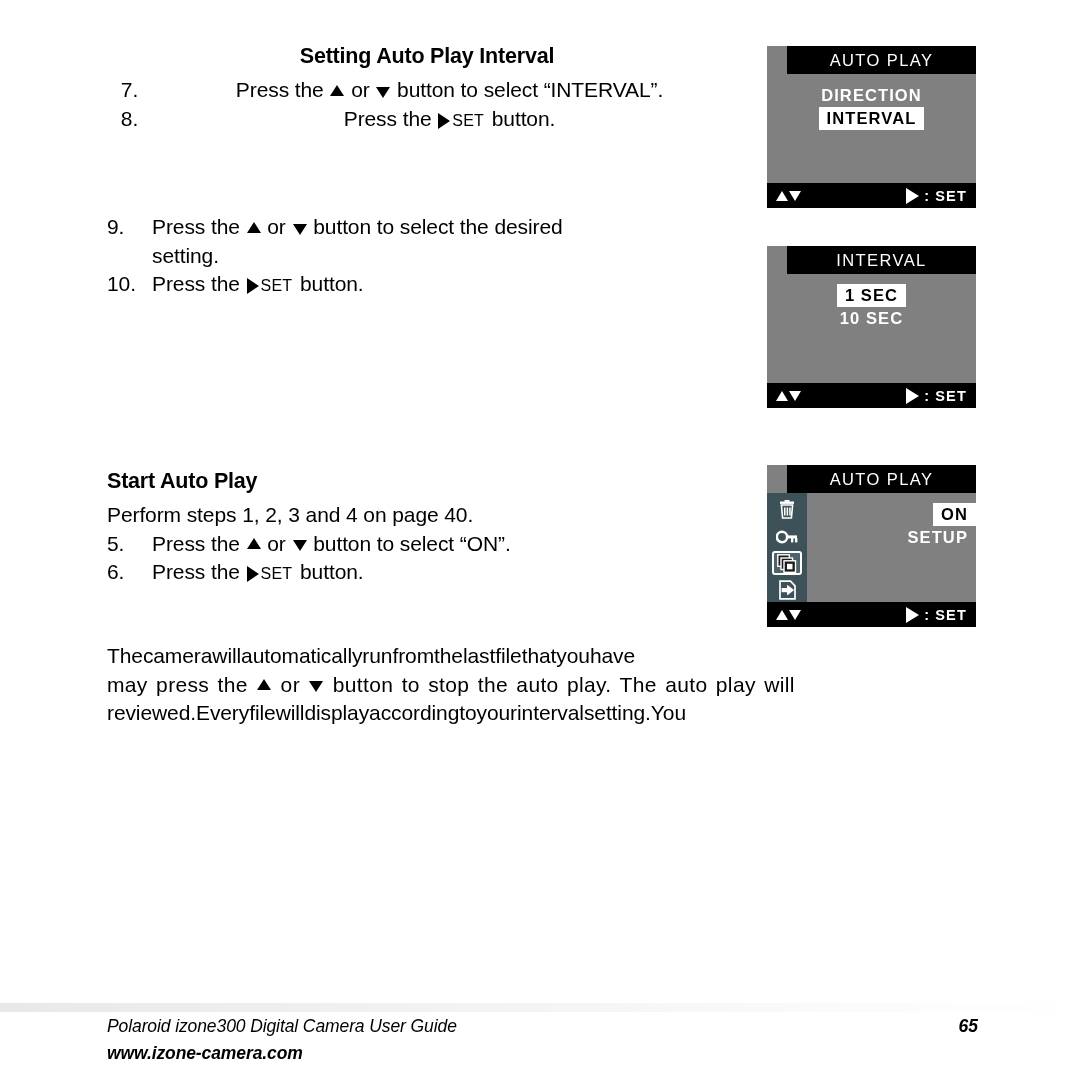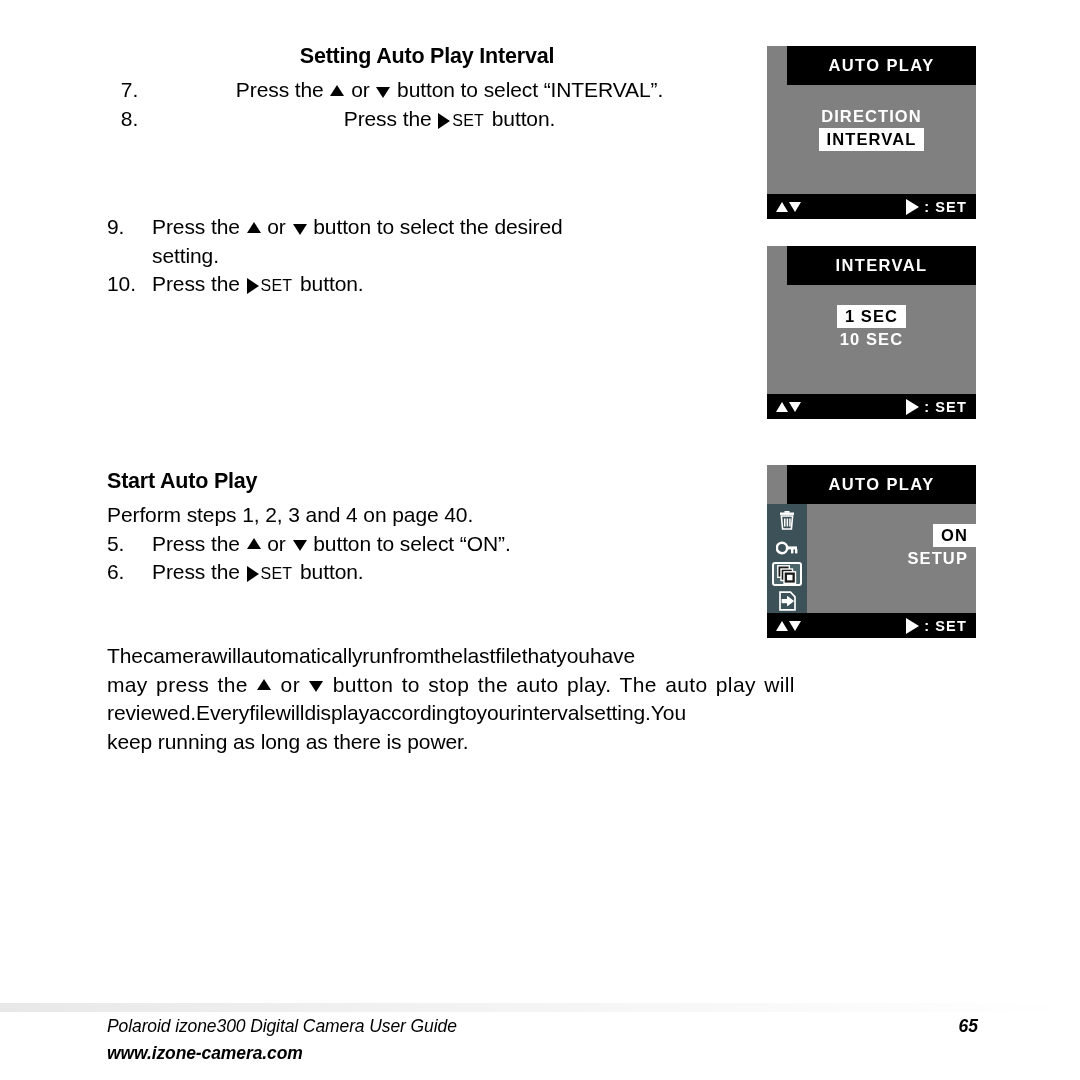--- a/index.html
+++ b/index.html
@@ -116,25 +116,25 @@
     width: 209px;
     height: 159px;
     background: #808080;
     box-sizing: border-box;
   }
   #lcd-1 { top: 46px; }
   #lcd-2 { top: 246px; }
   #lcd-3 { top: 465px; }
 
   .lcd-title {
-    height: 39px;
+    height: 28px;
     background: #000000;
     color: #ffffff;
     font-size: 16.5px;
-    font-weight: bold;
+    font-weight: normal;
     letter-spacing: 1.4px;
     display: flex;
     align-items: center;
     justify-content: center;
     margin-left: 20px;
   }
   .lcd-body {
     position: relative;
     height: 109px;
     display: flex;
@@ -177,21 +177,21 @@
   .f-right-tri {
     width: 0; height: 0;
     border-top: 8px solid transparent;
     border-bottom: 8px solid transparent;
     border-left: 13px solid #ffffff;
   }
 
   
   .menu-area {
     flex: 1;
-    padding-top: 20px;
+    padding-top: 10px;
     display: flex;
     flex-direction: column;
     align-items: center;
   }
   .menu-area.offset-left { padding-left: 4px; align-items: flex-end; }
 
   .mrow {
     font-size: 16.5px;
     font-weight: bold;
     letter-spacing: 1.1px;
@@ -316,21 +316,20 @@
     <div class="step">
       <span class="num">6.</span>
       <span class="txt"><span>Press the </span><span class="tri-right"></span><span class="setword">SET</span><span> button.</span></span>
     </div>
   </div>
 
   <div class="para">
     <span class="jline" id="pline1"><span>The</span><span>camera</span><span>will</span><span>automatically</span><span>run</span><span>from</span><span>the</span><span>last</span><span>file</span><span>that</span><span>you</span><span>have</span></span>
     <span class="jline" id="pline3" style="display: block; letter-spacing: 0.35px; word-spacing: 2.2px;"><span>may press the </span><span class="tri-up"></span><span> or </span><span class="tri-down"></span><span> button to stop the auto play. The auto play will</span></span>
     <span class="jline" id="pline2"><span>reviewed.</span><span>Every</span><span>file</span><span>will</span><span>display</span><span>according</span><span>to</span><span>your</span><span>interval</span><span>setting.</span><span>You</span></span>
-    <span class="jline-last">keep running as long as there is power.</span>
   </div>
 
   <div class="lcd" id="lcd-1">
     <div class="lcd-title">AUTO PLAY</div>
     <div class="lcd-body">
       <div class="menu-area">
         <div class="mrow unsel">DIRECTION</div>
         <div class="mrow sel">INTERVAL</div>
       </div>
     </div>

